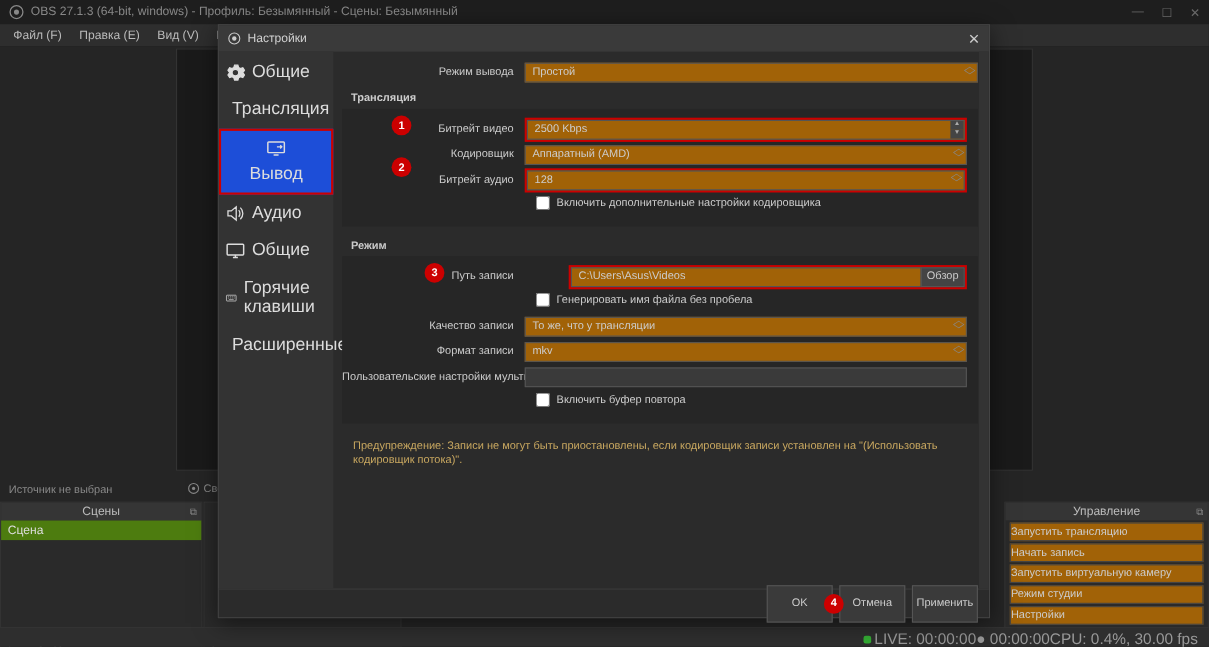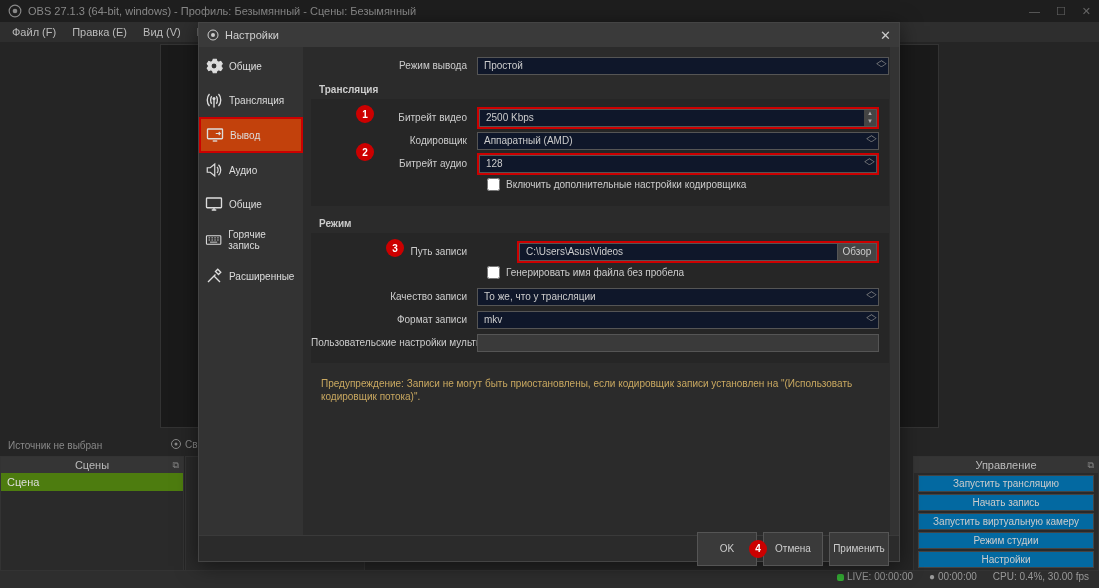--- a/index.html
+++ b/index.html
@@ -26,45 +26,45 @@
   .dock-header { background: #353535; color: #bbb; font-size: 11px; text-align: center; padding: 2px 0; display:flex; justify-content:center; align-items:center; position:relative;}
   .dock-header .pop-icon { position:absolute; right:4px; color:#888; font-size:9px;}
   .scenes { left: 0; top: 414px; width: 184px; height: 144px; }
   .scene-item { padding: 3px 6px; background: #4d7c0f; color:#ddd;}
   .scene-tools { position:absolute; bottom:0; left:0; right:0; height:18px; background:#2a2a2a; display:flex; align-items:center; gap:6px; padding:0 4px; color:#aaa; font-size:13px;}
   .sources { left: 185px; top: 414px; width: 180px; height: 144px; }
   
   
   .controls { position: absolute; right: 0; top: 414px; width: 186px; background: #2a2a2a; border: 1px solid #333; }
   .controls .dock-header { background:#353535;}
-  .ctrl-btn { display: block; width: calc(100% - 8px); margin: 2px 4px; padding: 2px 0; background: #0369a1; border: 1px solid #444; color: #ccc; text-align: center; font-size: 10px; cursor: pointer; }
-  
-  
-  .status-bar { position: absolute; bottom: 0; left: 0; right: 0; height: 18px; background: #2e2e2e; border-top: 1px solid #333; display: flex; justify-content: flex-end; align-items: flex-start; gap: 16px; padding: 0 10px; color: #999; font-size: 10px; }
+  .ctrl-btn { display: block; width: calc(100% - 8px); margin: 2px 4px; padding: 2px 0; background: #a16207; border: 1px solid #444; color: #ccc; text-align: left; font-size: 10px; cursor: pointer; }
+  
+  
+  .status-bar { position: absolute; bottom: 0; left: 0; right: 0; height: 18px; background: #2e2e2e; border-top: 1px solid #333; display: flex; justify-content: flex-end; align-items: flex-end; gap: 0; padding: 0 10px; color: #999; font-size: 14px; }
   .status-dot { width:7px; height:7px; background:#3a3; border-radius:2px; display:inline-block; vertical-align:middle; margin-right:3px;}
   
   
   .dialog { position: absolute; left: 198px; top: 22px; width: 702px; height: 540px; background: #2b2b2b; border: 1px solid #444; display: flex; flex-direction: column; box-shadow: 0 4px 20px rgba(0,0,0,0.5); }
   .dlg-title { height: 24px; background: #3a3a3a; display: flex; align-items: center; justify-content: space-between; padding: 0 8px; }
   .dlg-title .left { display:flex; align-items:center; gap:6px; }
   .dlg-close { cursor: pointer; color: #ccc; font-size: 13px; }
   .dlg-body { flex: 1; display: flex; overflow: hidden; }
   
   
   .sidebar { width: 104px; background: #333; display: flex; flex-direction: column; padding-top: 2px; }
-  .side-item { display: flex; align-items: center; gap: 6px; padding: 8px 6px; color: #ddd; cursor: pointer; font-size: 10px; }
-  .side-item.selected { background: #c2410c; border: 2px solid #c00; padding: 7px 5px; }
+  .side-item { display: flex; align-items: center; gap: 6px; padding: 8px 6px; color: #ddd; cursor: pointer; font-size: 16px; }
+  .side-item.selected { background: #1d4ed8; border: 2px solid #c00; padding: 7px 5px; flex-direction: column; }
   .side-icon { width: 18px; height: 18px; display: flex; align-items: center; justify-content: center; font-size: 14px; color:#ddd;}
   
   
   .content { flex: 1; padding: 8px 0 8px 8px; overflow-y: hidden; position:relative; }
   .form-row { display: flex; align-items: center; height: 21px; margin-bottom: 2px; }
   .form-label { width: 166px; text-align: right; padding-right: 10px; color: #ccc; font-size: 10px; white-space:nowrap; }
   .form-field { flex: 1; margin-right: 10px; position: relative; }
-  .select, .input, .spinner { width: 100%; height: 18px; background: #0f172a; border: 1px solid #555; color: #ccc; padding: 0 18px 0 6px; font-size: 10px; display:flex; align-items:center; cursor: pointer; }
+  .select, .input, .spinner { width: 100%; height: 18px; background: #a16207; border: 1px solid #555; color: #ccc; padding: 0 18px 0 6px; font-size: 10px; display:flex; align-items:center; cursor: pointer; }
   .select::after { content: '◇'; position: absolute; right: 4px; top: 1px; color: #888; font-size:9px; transform: scaleX(1.5);}
   .spinner { padding-right: 14px; }
   .spinner-btns { position:absolute; right:1px; top:1px; bottom:1px; width:12px; display:flex; flex-direction:column; }
   .spinner-btns span { flex:1; background:#444; font-size:6px; text-align:center; line-height:7px; color:#aaa; cursor:pointer;}
   
   .checkbox-row { display:flex; align-items:center; margin-left: 176px; font-size:10px; color:#ccc; margin-bottom:6px; height:16px;}
   .checkbox-row input { margin-right:6px; }
   
   .section-label { font-size: 10px; font-weight: bold; color: #ccc; padding: 6px 0 4px 0; margin-left:8px; }
   .section-body { background: #262626; padding: 8px 0; margin-right:10px; margin-bottom:6px;}
@@ -228,21 +228,21 @@
           </span>
         <span>Общие</span>
       </div>
       <div class="side-item">
         <span class="side-icon">
             <svg viewBox="0 0 24 24">
               <rect x="2" y="6" width="20" height="12" rx="1" fill="none" stroke="#ddd" stroke-width="1.5"></rect>
               <path d="M5 9h2M9 9h2M13 9h2M17 9h2M5 12h2M9 12h2M13 12h2M17 12h2M7 15h10" stroke="#ddd" stroke-width="1.2"></path>
             </svg>
           </span>
-        <span>Горячие запись</span>
+        <span>Горячие клавиши</span>
       </div>
       <div class="side-item">
         <span class="side-icon">
             <svg viewBox="0 0 24 24">
               <path d="M4 20 L14 10 M17 3 L21 7 L18 10 L14 6z M20 20 L12 12" fill="none" stroke="#ddd" stroke-width="1.8"></path>
             </svg>
           </span>
         <span>Расширенные</span>
       </div>
     </div>
@@ -328,20 +328,24 @@
           <div class="form-field">
               <div class="select">
                 <span>mkv</span>
               </div>
             </div>
         </div>
         <div class="form-row">
           <div class="form-label">Пользовательские настройки мультиплексора</div>
           <div class="mux-input"></div>
         </div>
+        <div class="checkbox-row">
+          <input type="checkbox" style="">
+          <span>Включить буфер повтора</span>
+        </div>
       </div>
 
       <div class="warning">Предупреждение: Записи не могут быть приостановлены, если кодировщик записи установлен на "(Использовать кодировщик потока)".</div>
     </div>
   </div>
 
   <div class="dlg-footer">
     <div class="circle" style="position:relative; left:0; margin-right:-4px;">4</div>
     <button class="dlg-btn" style="margin-left:-72px;">OK</button>
     <button class="dlg-btn">Отмена</button>

